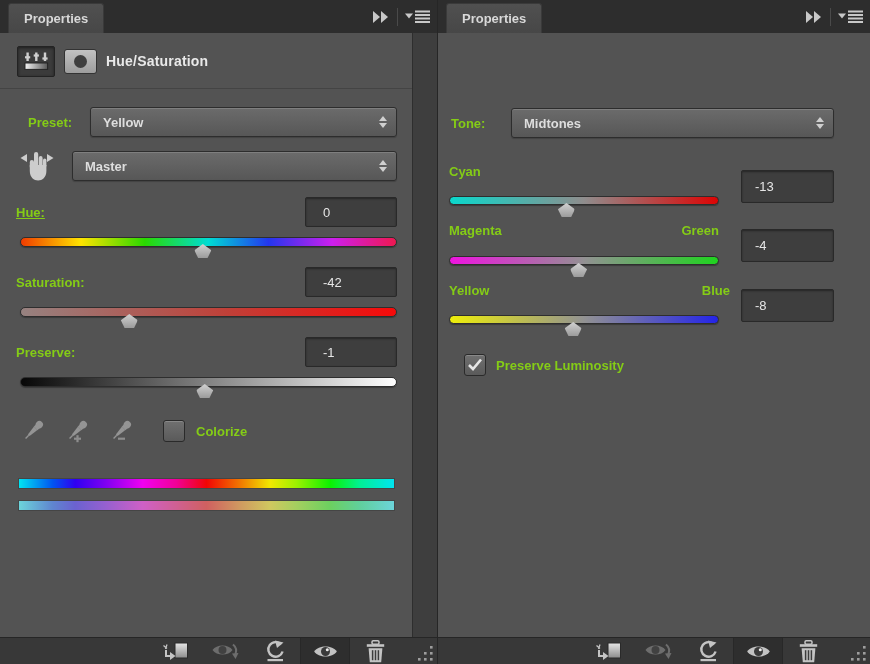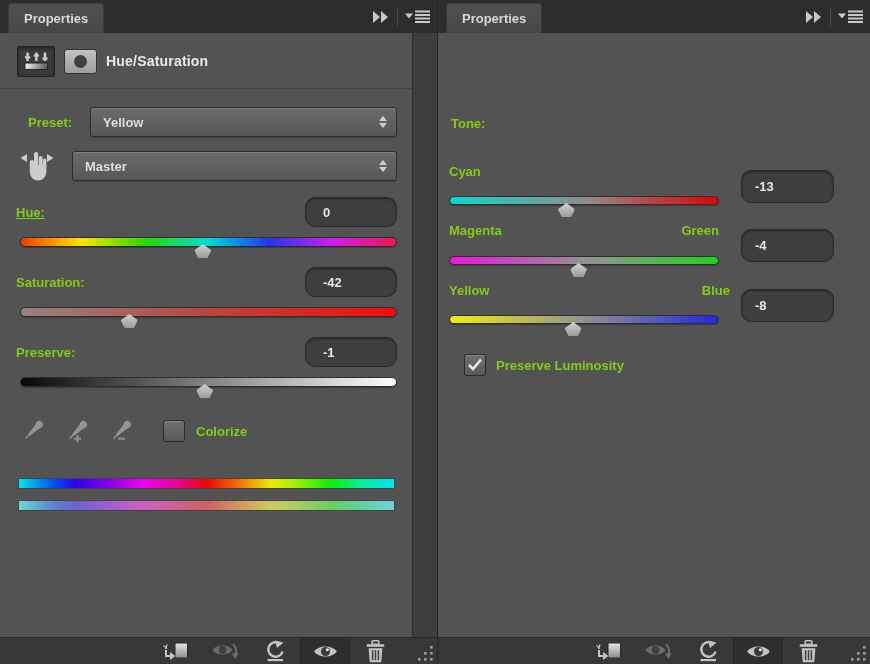--- a/index.html
+++ b/index.html
@@ -47,21 +47,21 @@
   .dropdown { position:absolute; height:30px; background:linear-gradient(#6b6b6b,#575757);
               border:1px solid #2d2d2d; border-radius:3px; display:flex; align-items:center;
               padding:0 9px 0 12px; color:#dedede; font-size:13px; font-weight:bold;
               box-shadow:inset 0 1px 0 rgba(255,255,255,.14), 0 1px 1px rgba(0,0,0,.2); cursor:pointer; }
   .dd-arrows { margin-left:auto; display:flex; flex-direction:column; gap:2px; }
   .dd-arrows span { display:block; width:0; height:0; border-left:4px solid transparent; border-right:4px solid transparent; }
   .dd-arrows .up   { border-bottom:5px solid #cfcfcf; }
   .dd-arrows .down { border-top:5px solid #cfcfcf; }
 
   .field { position:absolute; width:92px; height:30px; background:#3e3e3e; border:1px solid #292929;
-           border-radius:10px; color:#e6e6e6; font-size:13px; font-weight:bold;
+           border-radius:2px; color:#e6e6e6; font-size:13px; font-weight:normal;
            display:flex; align-items:center; padding-left:17px;
            box-shadow:inset 0 1px 2px rgba(0,0,0,.4); }
   .panel.right .field { width:93px; height:33px; padding-left:13px; }
 
   .trackwrap { position:absolute; height:26px; }
   .track { position:absolute; left:0; top:0; width:100%; height:10px; border-radius:5px;
            border:1px solid #2e2e2e; box-shadow:0 1px 1px rgba(0,0,0,.3); }
   .panel.right .track { height:9px; }
   .thumb { position:absolute; top:7px; width:17px; height:14px;
            background:linear-gradient(#d2d2d2,#9b9b9b);
@@ -344,20 +344,27 @@
                 <rect x="10" y="7.5" width="15" height="2"></rect>
                 <rect x="10" y="11" width="15" height="2"></rect>
               </g>
             </svg>
         </span>
       </div>
     </div>
 
 
     <div class="lbl row-center" style="left:13px; top:108px;">Tone:</div>
+    <div class="dropdown" style="left:73px; top:108px; width:323px;">
+      <span>Midtones</span>
+      <span class="dd-arrows">
+          <span class="up"></span>
+          <span class="down"></span>
+        </span>
+    </div>
 
     <div class="lbl" style="left:11px; top:164px;">Cyan</div>
     <div class="field" style="left:303px; top:170px;">-13</div>
     <div class="trackwrap" style="left:11px; top:196px; width:270px;">
       <div class="track track-cr"></div>
       <div class="thumb" style="left: 43.5%;"></div>
     </div>
 
     <div class="lbl" style="left:11px; top:223px;">Magenta</div>
     <div class="lbl" style="left:11px; top:223px; width:270px; text-align:right;">Green</div>

